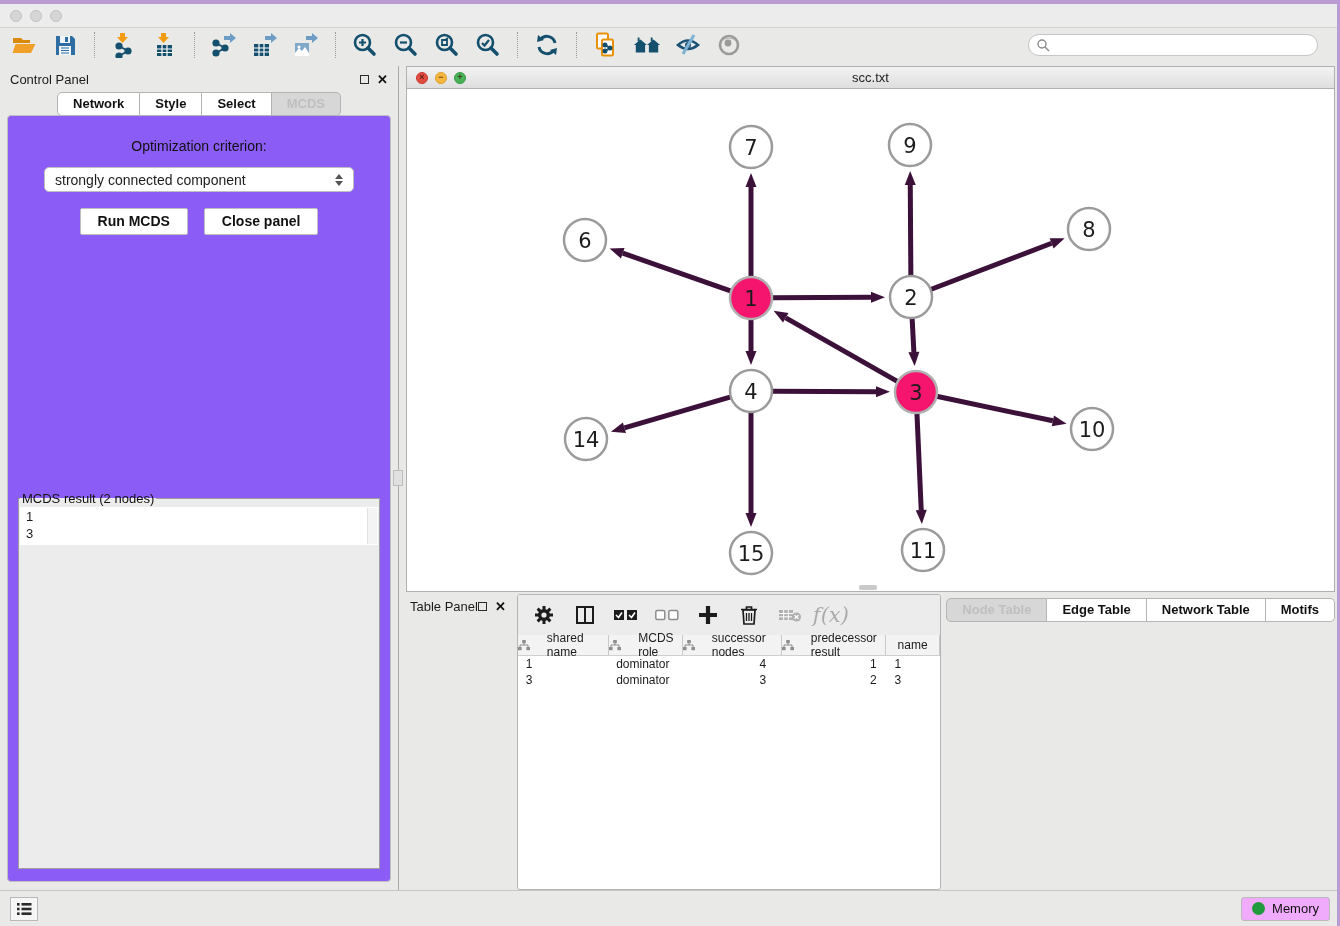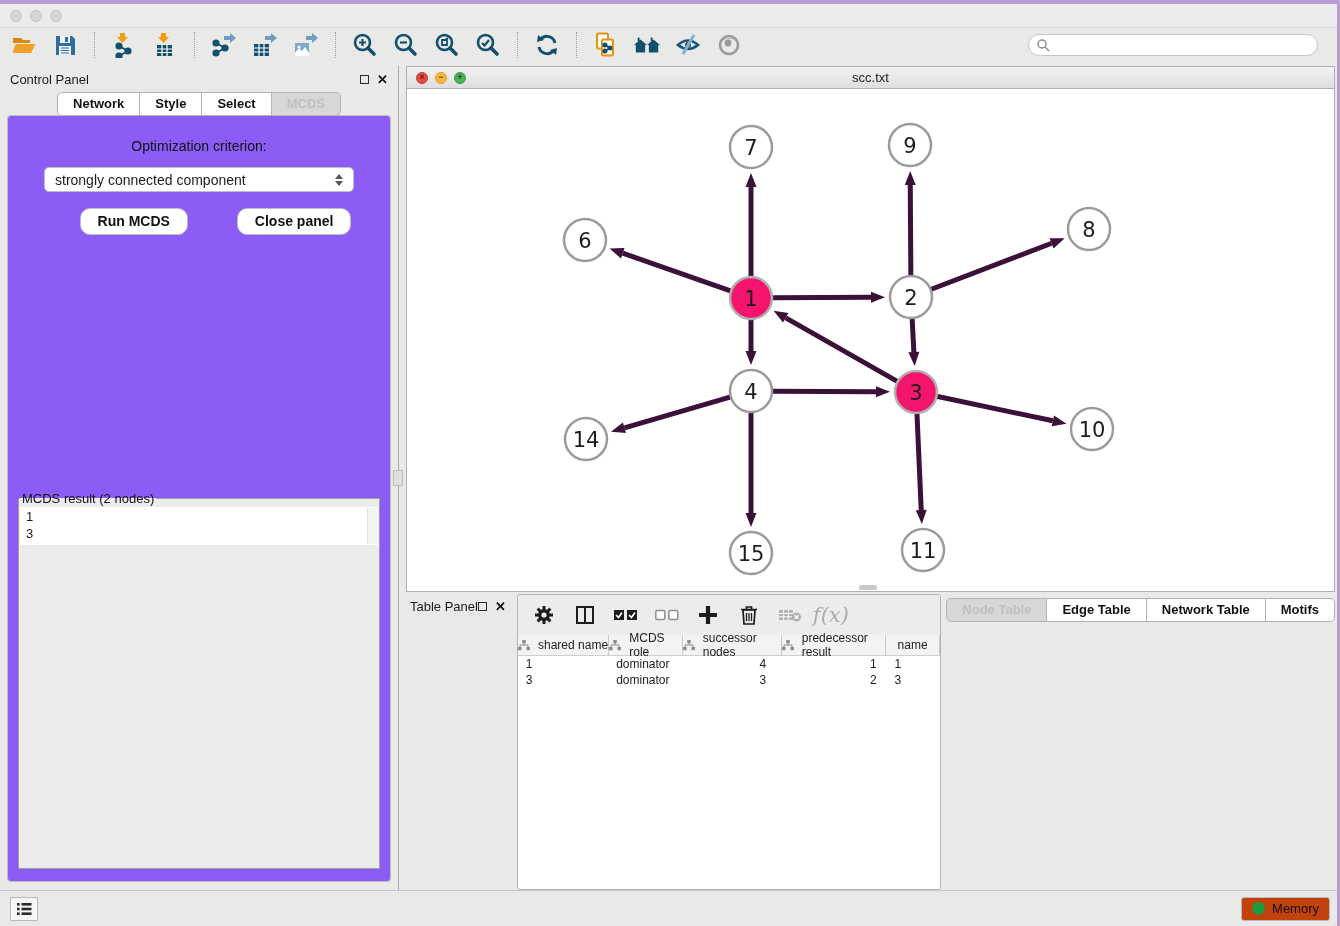--- a/index.html
+++ b/index.html
@@ -40,21 +40,21 @@
   .tab:first-child { border-left-width:1px; border-radius:5px 0 0 5px; }
   .tab:last-child { border-radius:0 5px 5px 0; }
   .tab.active { background:#d7d7d7; color:#bfbfbf; font-weight:bold; }
   .cp-content { margin:0 7px 8px; border:1px solid #c0c0c0; border-radius:4px; background:#8b5cf6; flex:1; display:flex; flex-direction:column; padding-top:22px; }
   .opt-label { text-align:center; font-size:14px; color:#111; }
   .selectbox { margin:13px 36px 0; height:25px; background:#fff; border:1px solid #bfbfbf; border-radius:5px; display:flex; align-items:center; padding:0 10px; font-size:14px; }
   .stepper { margin-left:auto; display:flex; flex-direction:column; gap:2px; align-items:center; }
   .stepper .up { width:0; height:0; border-left:4px solid transparent; border-right:4px solid transparent; border-bottom:5px solid #555; }
   .stepper .dn { width:0; height:0; border-left:4px solid transparent; border-right:4px solid transparent; border-top:5px solid #555; }
   .btn-row { display:flex; justify-content:center; gap:16px; margin-top:16px; }
-  .btn { background:#fff; border:1px solid #bfbfbf; border-radius:10px; padding:4px 17px 5px; font-size:14px; font-weight:600; color:#111;margin-left:33px; }
+  .btn { background:#fff; border:1px solid #bfbfbf; border-radius:2px; padding:4px 17px 5px; font-size:14px; font-weight:600; color:#111; }
   fieldset.mcds { border:1px solid #9f9f9f; margin:auto 10px 12px; padding:1px; height:378px; background:#ececec; display:flex; }
   fieldset.mcds legend { font-size:13px; padding:0 2px; color:#111; }
   .result-box { background:#fff; flex:1; font-size:13px; padding:2px 6px; position:relative; line-height:1.3; }
   .result-scroll { position:absolute; top:1px; right:1px; bottom:1px; width:10px; background:#f4f4f4; border-left:1px solid #e2e2e2; }
   .divider-grip { position:absolute; left:393px; top:404px; width:10px; height:16px; background:#e0e0e0; border:1px solid #bdbdbd; z-index:5; }
 
   
   .right { flex:1; display:flex; flex-direction:column; min-width:0; }
   .network-window { margin:0 5px 0 7px; height:526px; border:1px solid #b0b0b0; display:flex; flex-direction:column; background:#fff; }
   .nw-titlebar { height:22px; background:linear-gradient(#f3f3f3,#dedede); border-bottom:1px solid #b0b0b0; display:flex; align-items:center; position:relative; }
@@ -68,30 +68,30 @@
   .nw-canvas svg { position:absolute; inset:0; }
   .h-scroll-hint { position:absolute; bottom:1px; left:452px; width:18px; height:5px; background:#c9c9c9; border-radius:2px; }
 
   
   .table-panel { flex:1; margin:2px 5px 0 7px; display:flex; min-height:0; }
   .tp-header { height:25px; display:flex; align-items:center; font-size:13px; padding:0 6px 0 4px; }
   .tp-body { flex:1; border:1px solid #b5b5b5; border-radius:3px; background:#fff; display:flex; flex-direction:column; overflow:hidden; margin:0 5px; min-height:0; }
   .tp-toolbar { height:40px; background:#ececec; display:flex; align-items:center; gap:17px; padding:0 14px; }
   .tp-toolbar .tbtn { width:24px; height:24px; }
   .tbl-header { display:flex; height:21px; background:#f3f3f3; border-bottom:1px solid #cfcfcf; font-size:12px; }
-  .th { display:flex; align-items:center; justify-content:center; gap:8px; border-right:1px solid #c9c9c9; color:#1c1c1c; height:100%; }
+  .th { display:flex; align-items:center; justify-content:center; gap:17px; border-right:1px solid #c9c9c9; color:#1c1c1c; height:100%; }
   .tbl-rows { flex:1; font-size:12px; overflow:hidden; }
   .tr { display:flex; height:16px; line-height:16px; }
   .td { white-space:nowrap; overflow:hidden; }
   .tp-tabs { height:32px; display:flex; justify-content:center; align-items:center; }
 
   
   .statusbar { height:36px; border-top:1px solid #c6c6c6; background:#e9e9e7; display:flex; align-items:center; padding:0 10px; margin-top:0; }
   .menu-btn { width:28px; height:24px; background:#f6f6f6; border:1px solid #b9b9b9; display:flex; align-items:center; justify-content:center; }
-  .memory-btn { margin-left:auto; background:#c2410c; border:1px solid #b9b9b9; border-radius:3px; padding:3px 10px 4px; display:flex; align-items:center; gap:7px; font-size:13px; color:#111;text-align:right; }
+  .memory-btn { margin-left:auto; background:#f0abfc; border:1px solid #b9b9b9; border-radius:3px; padding:3px 10px 4px; display:flex; align-items:center; gap:7px; font-size:13px; color:#111;text-align:right; }
   .memdot { width:13px; height:13px; border-radius:50%; background:#1f9a3c; }
   svg { display:block; }
 </style>
 </head>
 <body>
 
 <div class="purple-top"></div>
 <div class="purple-right"></div>
 
 <div class="titlebar">

